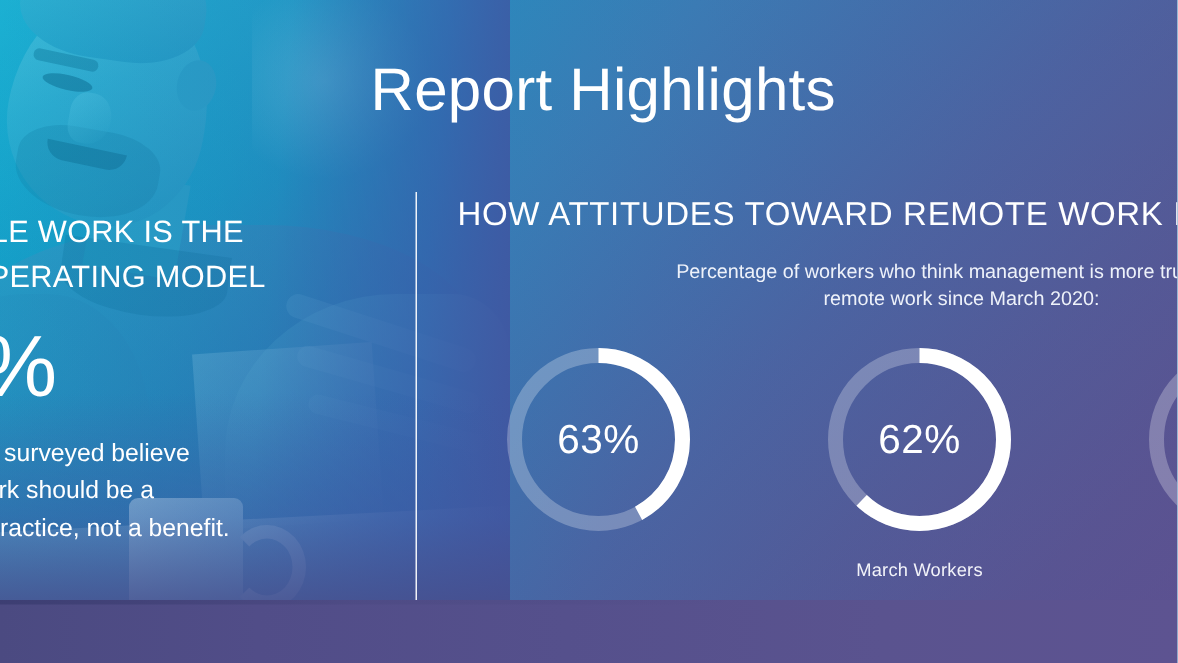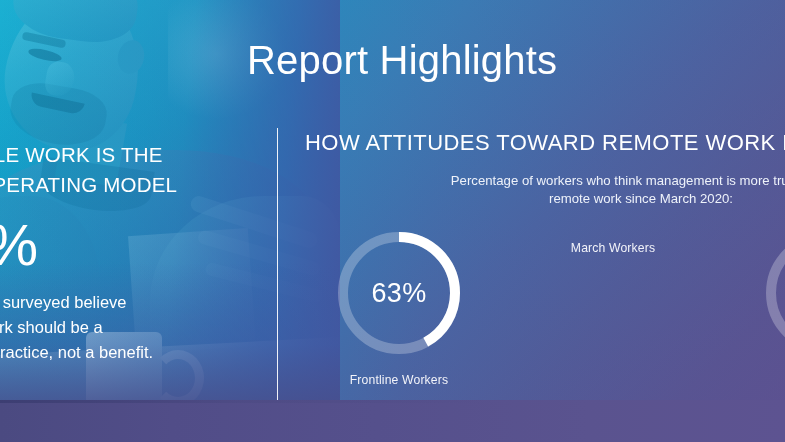--- a/index.html
+++ b/index.html
@@ -419,23 +419,29 @@
 
   <div class="donuts" id="donut-row">
       <div class="donut-item" style="left: 0px;">
         <div class="donut-wrap">
           <svg viewBox="0 0 132 132">
             <circle class="donut-track" cx="66" cy="66" r="56"></circle>
             <circle class="donut-value" cx="66" cy="66" r="56" stroke-dasharray="147.78 351.86" transform="rotate(-90 66 66)"></circle>
           </svg>
           <div class="donut-label-center">63%</div>
         </div>
-        <div class="donut-caption">Frontline Workers</div>
       </div>
       <div class="donut-item" style="left: 214px;">
+        <div class="donut-wrap">
+          <svg viewBox="0 0 132 132">
+            <circle class="donut-track" cx="66" cy="66" r="56"></circle>
+            <circle class="donut-value" cx="66" cy="66" r="56" stroke-dasharray="218.15 351.86" transform="rotate(-90 66 66)"></circle>
+          </svg>
+          <div class="donut-label-center">62%</div>
+        </div>
         <div class="donut-caption">March Workers</div>
       </div>
       <div class="donut-item" style="left: 428px;">
         <div class="donut-wrap">
           <svg viewBox="0 0 132 132">
             <circle class="donut-track" cx="66" cy="66" r="56"></circle>
             <circle class="donut-value" cx="66" cy="66" r="56" stroke-dasharray="193.52 351.86" transform="rotate(-90 66 66)"></circle>
           </svg>
           <div class="donut-label-center"></div>
         </div>

